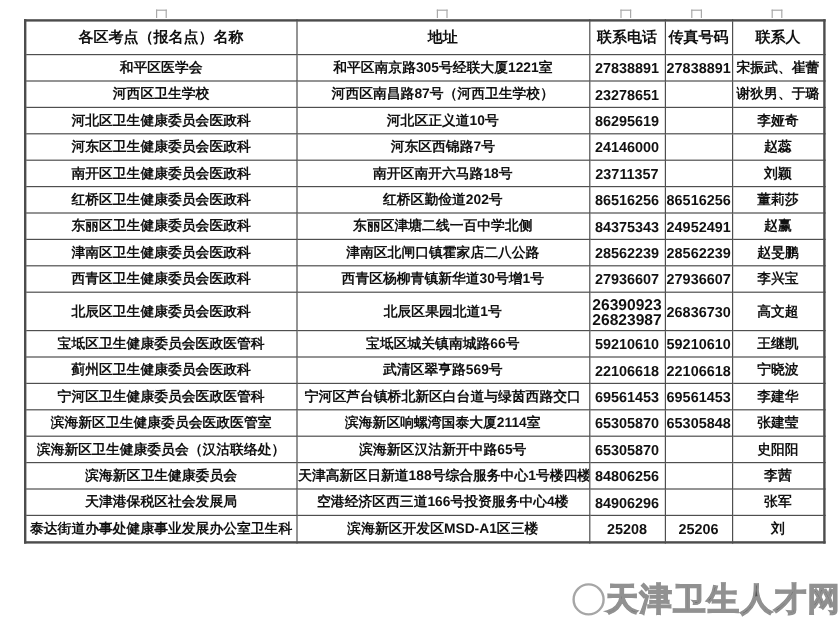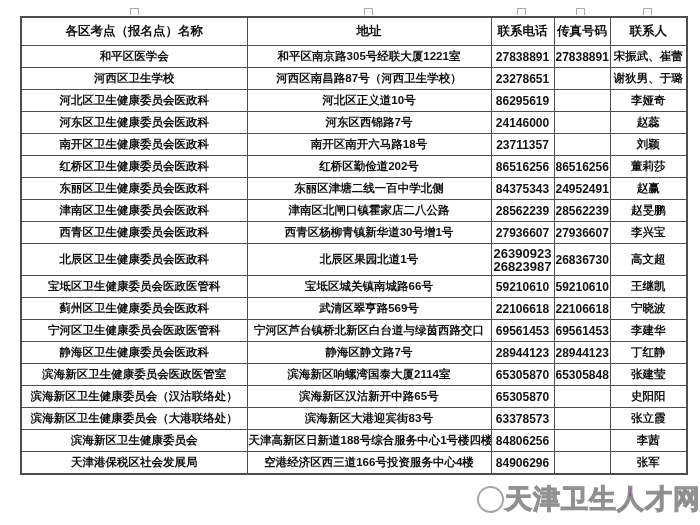--- a/index.html
+++ b/index.html
@@ -35,21 +35,21 @@
     display:flex; align-items:center; pointer-events:none;
   }
   .wm-logo {
     width:27px; height:27px; box-sizing:border-box;
     border:2px solid #979797; border-radius:50%;
     background:rgba(255,255,255,0.25); margin-right:1px; flex:0 0 auto;
     opacity:0.85;
   }
   .wm-text {
     font-size:27px; font-weight:bold; letter-spacing:1px; line-height:27px;
-    color:#a21caf; -webkit-text-stroke:1px #868686; opacity:0.9;
+    color:#404040; -webkit-text-stroke:1px #868686; opacity:0.9;
     white-space:nowrap;
   }
 </style>
 </head>
 <body>
 
 <div class="canvas">
 
   <div class="glyph-mark" style="left:130px"></div>
   <div class="glyph-mark" style="left:364px"></div>
@@ -165,60 +165,53 @@
           <td class="contact-cell">宁晓波</td>
         </tr>
         <tr>
           <td class="name-cell">宁河区卫生健康委员会医政医管科</td>
           <td class="addr-cell">宁河区芦台镇桥北新区白台道与绿茵西路交口</td>
           <td class="phone-cell">69561453</td>
           <td class="fax-cell">69561453</td>
           <td class="contact-cell">李建华</td>
         </tr>
         <tr>
-          <td class="name-cell">静海区卫生健康委员会医政科</td>
-          <td class="addr-cell">静海区静文路7号</td>
-          <td class="phone-cell">28944123</td>
-          <td class="fax-cell">28944123</td>
-          <td class="contact-cell">丁红静</td>
-        </tr>
-        <tr>
           <td class="name-cell">滨海新区卫生健康委员会医政医管室</td>
           <td class="addr-cell">滨海新区响螺湾国泰大厦2114室</td>
           <td class="phone-cell">65305870</td>
           <td class="fax-cell">65305848</td>
           <td class="contact-cell">张建莹</td>
         </tr>
         <tr>
           <td class="name-cell">滨海新区卫生健康委员会（汉沽联络处）</td>
           <td class="addr-cell">滨海新区汉沽新开中路65号</td>
           <td class="phone-cell">65305870</td>
           <td class="fax-cell"></td>
           <td class="contact-cell">史阳阳</td>
         </tr>
         <tr>
-          <td class="name-cell">滨海新区卫生健康委员会（大港联络处）</td>
-          <td class="addr-cell">滨海新区大港迎宾街83号</td>
-          <td class="phone-cell">63378573</td>
-          <td class="fax-cell"></td>
-          <td class="contact-cell">张立霞</td>
-        </tr>
-        <tr>
           <td class="name-cell">滨海新区卫生健康委员会</td>
           <td class="addr-cell">天津高新区日新道188号综合服务中心1号楼四楼</td>
           <td class="phone-cell">84806256</td>
           <td class="fax-cell"></td>
           <td class="contact-cell">李茜</td>
         </tr>
         <tr>
           <td class="name-cell">天津港保税区社会发展局</td>
           <td class="addr-cell">空港经济区西三道166号投资服务中心4楼</td>
           <td class="phone-cell">84906296</td>
           <td class="fax-cell"></td>
           <td class="contact-cell">张军</td>
+        </tr>
+        <tr>
+          <td class="name-cell">泰达街道办事处健康事业发展办公室卫生科</td>
+          <td class="addr-cell">滨海新区开发区MSD-A1区三楼</td>
+          <td class="phone-cell">25208</td>
+          <td class="fax-cell">25206</td>
+          <td class="contact-cell">刘</td>
         </tr>
       </tbody>
   </table>
 
   <div class="watermark">
     <span class="wm-logo"></span>
     <span class="wm-text">天津卫生人才网</span>
   </div>
 
 </div>

